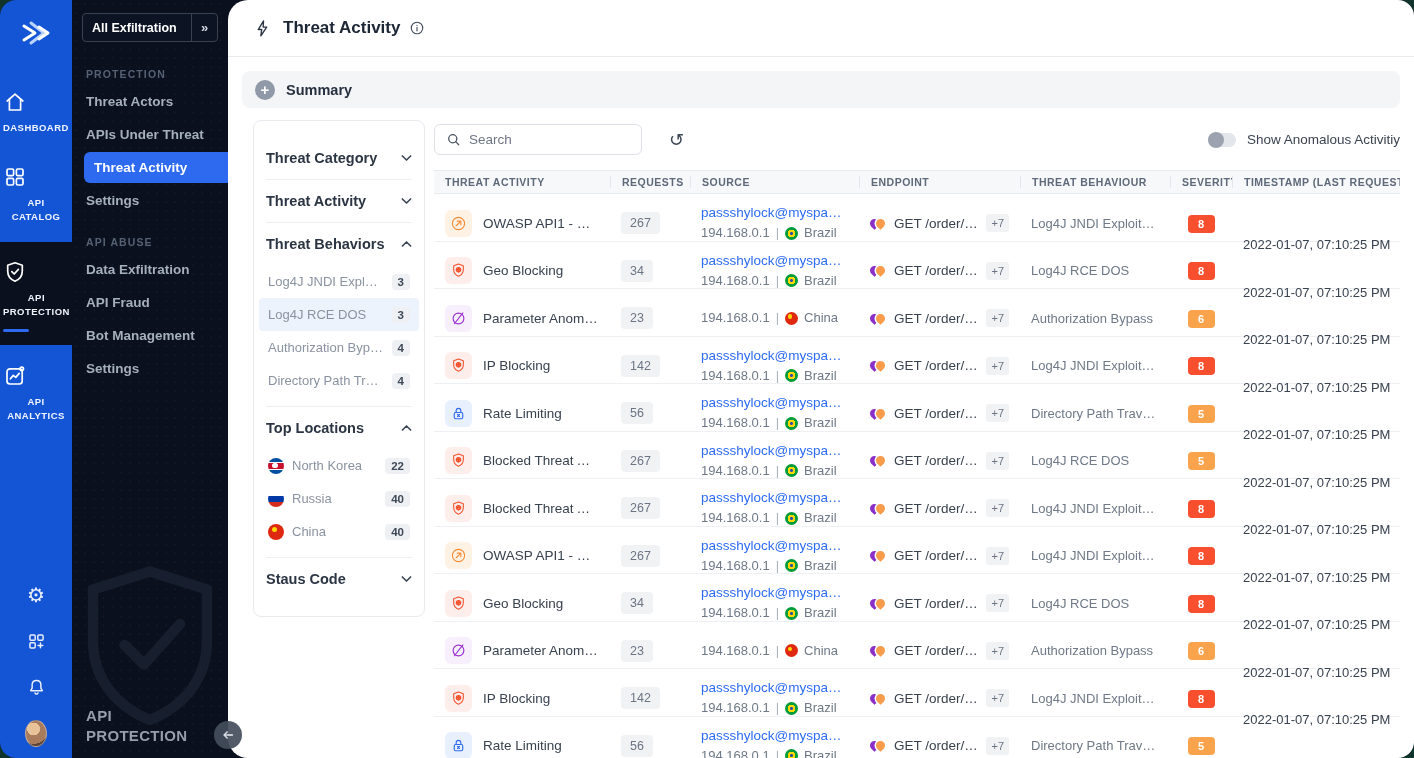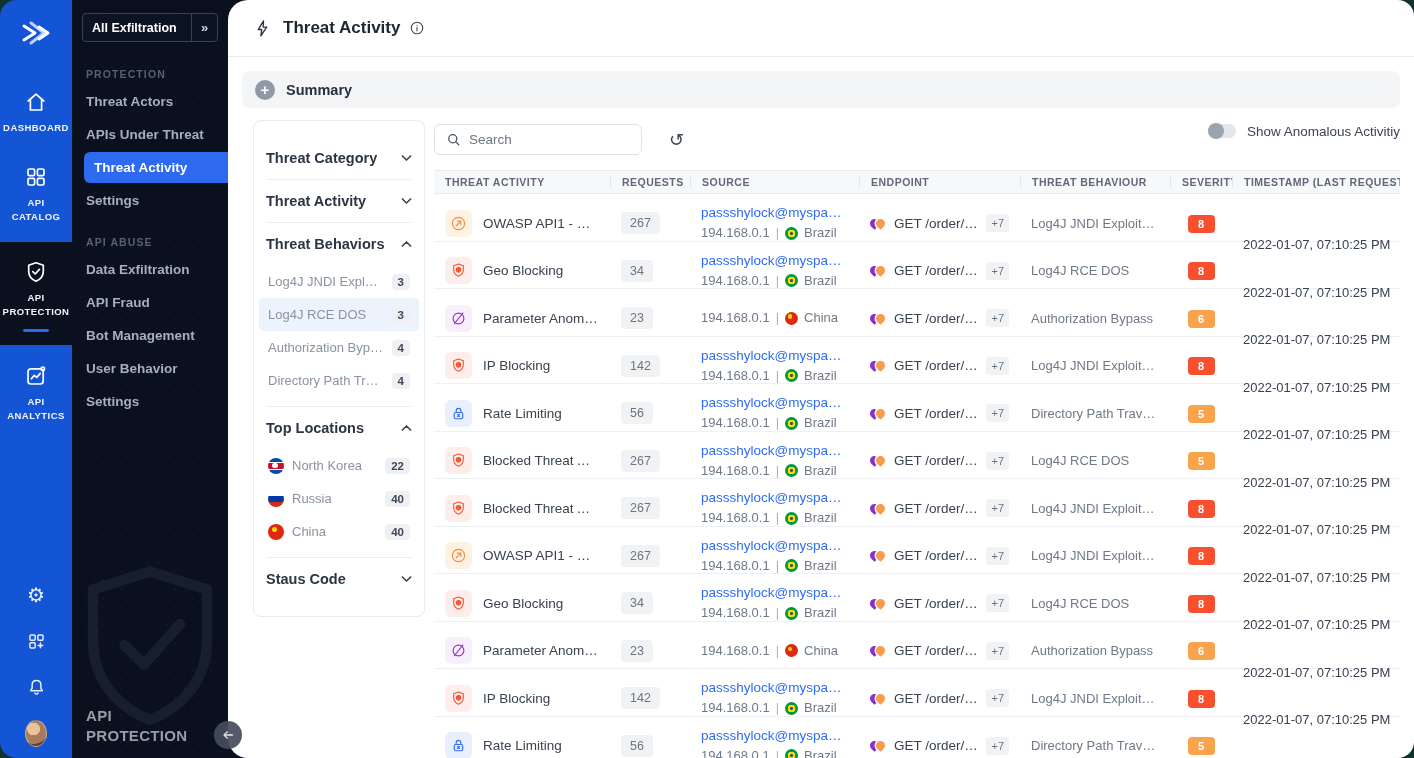--- a/index.html
+++ b/index.html
@@ -17,21 +17,21 @@
   
   .rail{
     width:72px; background:#1455d6; display:flex; flex-direction:column;
     align-items:center; flex-shrink:0; color:#fff;
   }
   .rail-logo{ margin:13px 0 26px; width:40px; height:40px; cursor:pointer;}
   .rail-logo svg{ width:100%; height:100%; }
   .rail-nav{ width:100%; display:flex; flex-direction:column; align-items:center;}
   .rail-item{
     width:100%; padding:11px 3px; display:flex; flex-direction:column;
-    align-items:center; gap:7px; cursor:pointer; position:relative;
+    align-items:flex-start; gap:7px; cursor:pointer; position:relative;
   }
   .rail-item + .rail-item{ margin-top:8px; }
   .rail-item .ricon{ width:24px; height:24px; }
   .rail-item .ricon svg{ width:24px; height:24px; }
   .rail-lbl{
     font-size:9.5px; font-weight:700; letter-spacing:.45px; text-align:center;
     line-height:1.45; color:#f2f5ff;
   }
   .rail-item.active{ background:#0a101d; padding:18px 3px 13px; }
   .active-bar{ width:26px; height:3px; border-radius:2px; background:#2d6af0; margin-top:3px; }
@@ -160,21 +160,21 @@
   .flag.lg{ width:16px; height:16px; }
   .flag.br{ background:radial-gradient(circle, #2a4fa0 0 15%, #ffd800 16% 42%, #009b3a 43%); }
   .flag.cn{ background:#de2910; position:relative; }
   .flag.cn::after{ content:""; position:absolute; left:22%; top:22%; width:32%; height:32%; border-radius:50%; background:#ffd800; }
   .flag.kp{ background:linear-gradient(180deg,#024fa2 0 22%,#fff 22% 31%,#c8102e 31% 69%,#fff 69% 78%,#024fa2 78%); position:relative;}
   .flag.kp::after{ content:""; position:absolute; left:28%; top:33%; width:34%; height:34%; border-radius:50%; background:#fff; }
   .flag.ru{ background:linear-gradient(180deg,#fff 0 34%,#0039a6 34% 67%,#d52b1e 67%); }
 
   
   .table-area{ flex:1; min-width:0; display:flex; flex-direction:column; }
-  .toolbar{ display:flex; margin:4px 0 15px; height:31px; flex-shrink:0;}
+  .toolbar{ display:flex; align-items:center; margin:4px 0 15px; height:31px; flex-shrink:0;}
   .search-box{
     width:208px; height:31px; border:1px solid #dde1e7; border-radius:6px;
     display:flex; align-items:center; gap:8px; padding:0 11px; background:#fff;
   }
   .search-box svg{ width:15px; height:15px; flex-shrink:0; color:#4a5460;}
   .search-box input{
     border:none; outline:none; font-size:13.5px; color:#333c49; width:100%;
     font-family:"Liberation Sans", sans-serif; background:transparent;
   }
   .search-box input::placeholder{ color:#6d7684; }
@@ -327,21 +327,20 @@
   <div class="sb-item ">Threat Actors</div>
           <div class="sb-item ">APIs Under Threat</div>
           <div class="sb-item active">Threat Activity</div>
           <div class="sb-item ">Settings</div>
         </div>
         <div class="sb-section">
     <div class="sb-title">API ABUSE</div>
   <div class="sb-item ">Data Exfiltration</div>
           <div class="sb-item ">API Fraud</div>
           <div class="sb-item ">Bot Management</div>
-          <div class="sb-item ">User Behavior</div>
           <div class="sb-item ">Settings</div>
         </div>
       </div>
     <div class="sb-watermark">
       <svg viewBox="0 0 100 110" fill="none" stroke="#171f2e" stroke-width="7" stroke-linecap="round" stroke-linejoin="round">
         <path d="M50 6 L88 18 V52 C88 78 72 96 50 105 C28 96 12 78 12 52 V18 Z"></path>
         <path d="M33 55 L46 68 L70 41"></path>
       </svg>
     </div>
     <div class="sb-wordmark">

